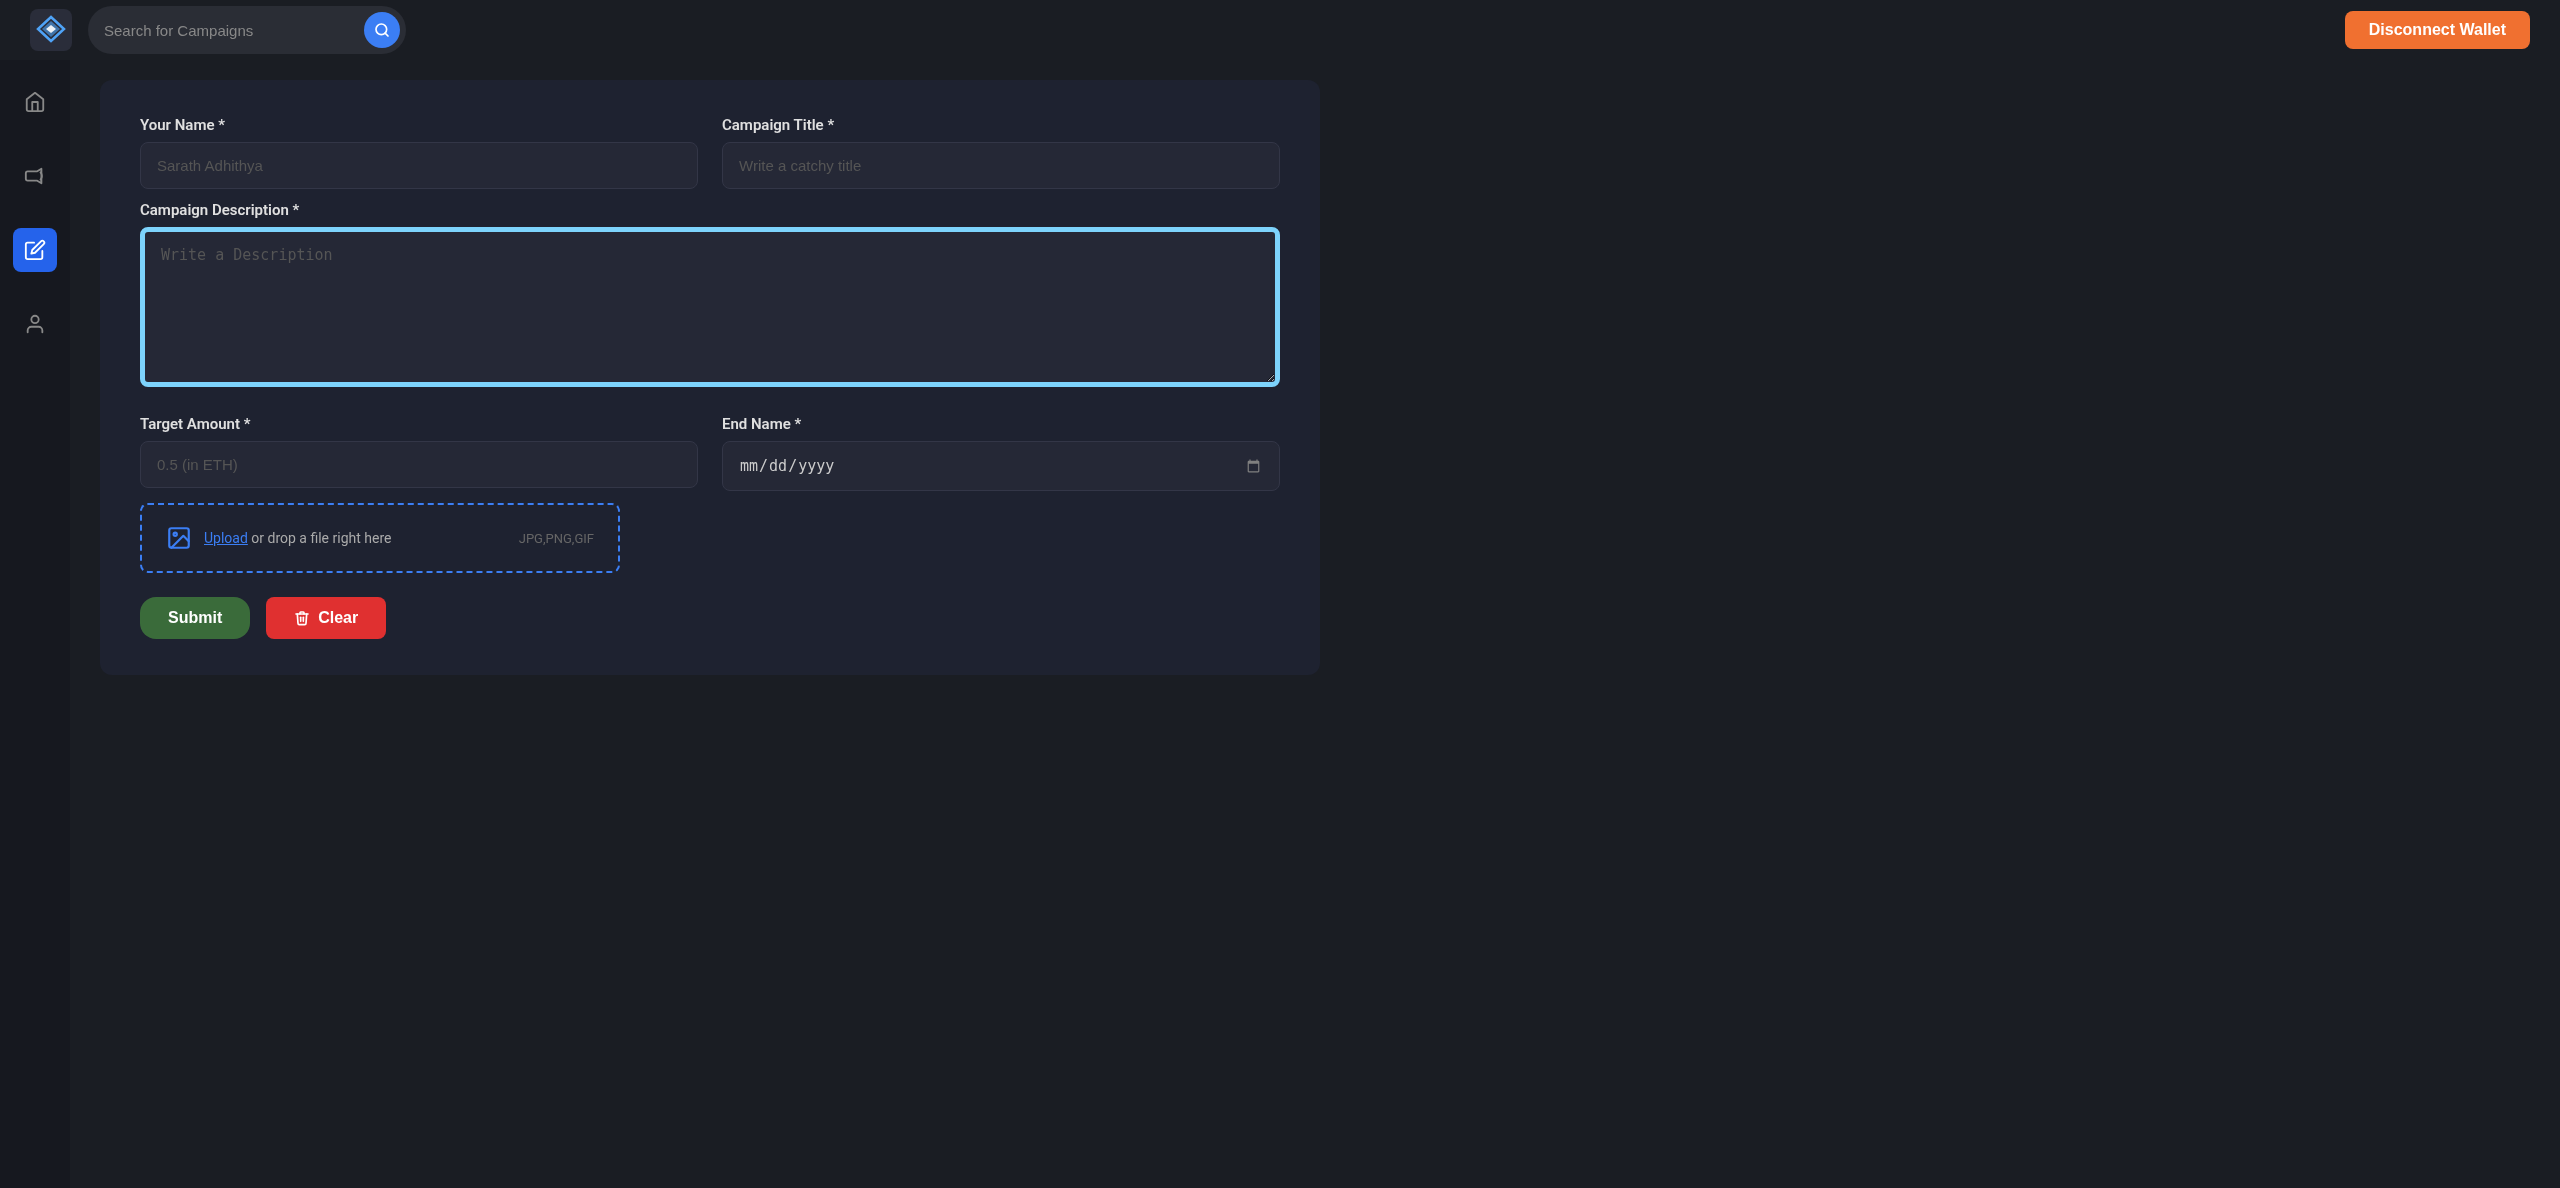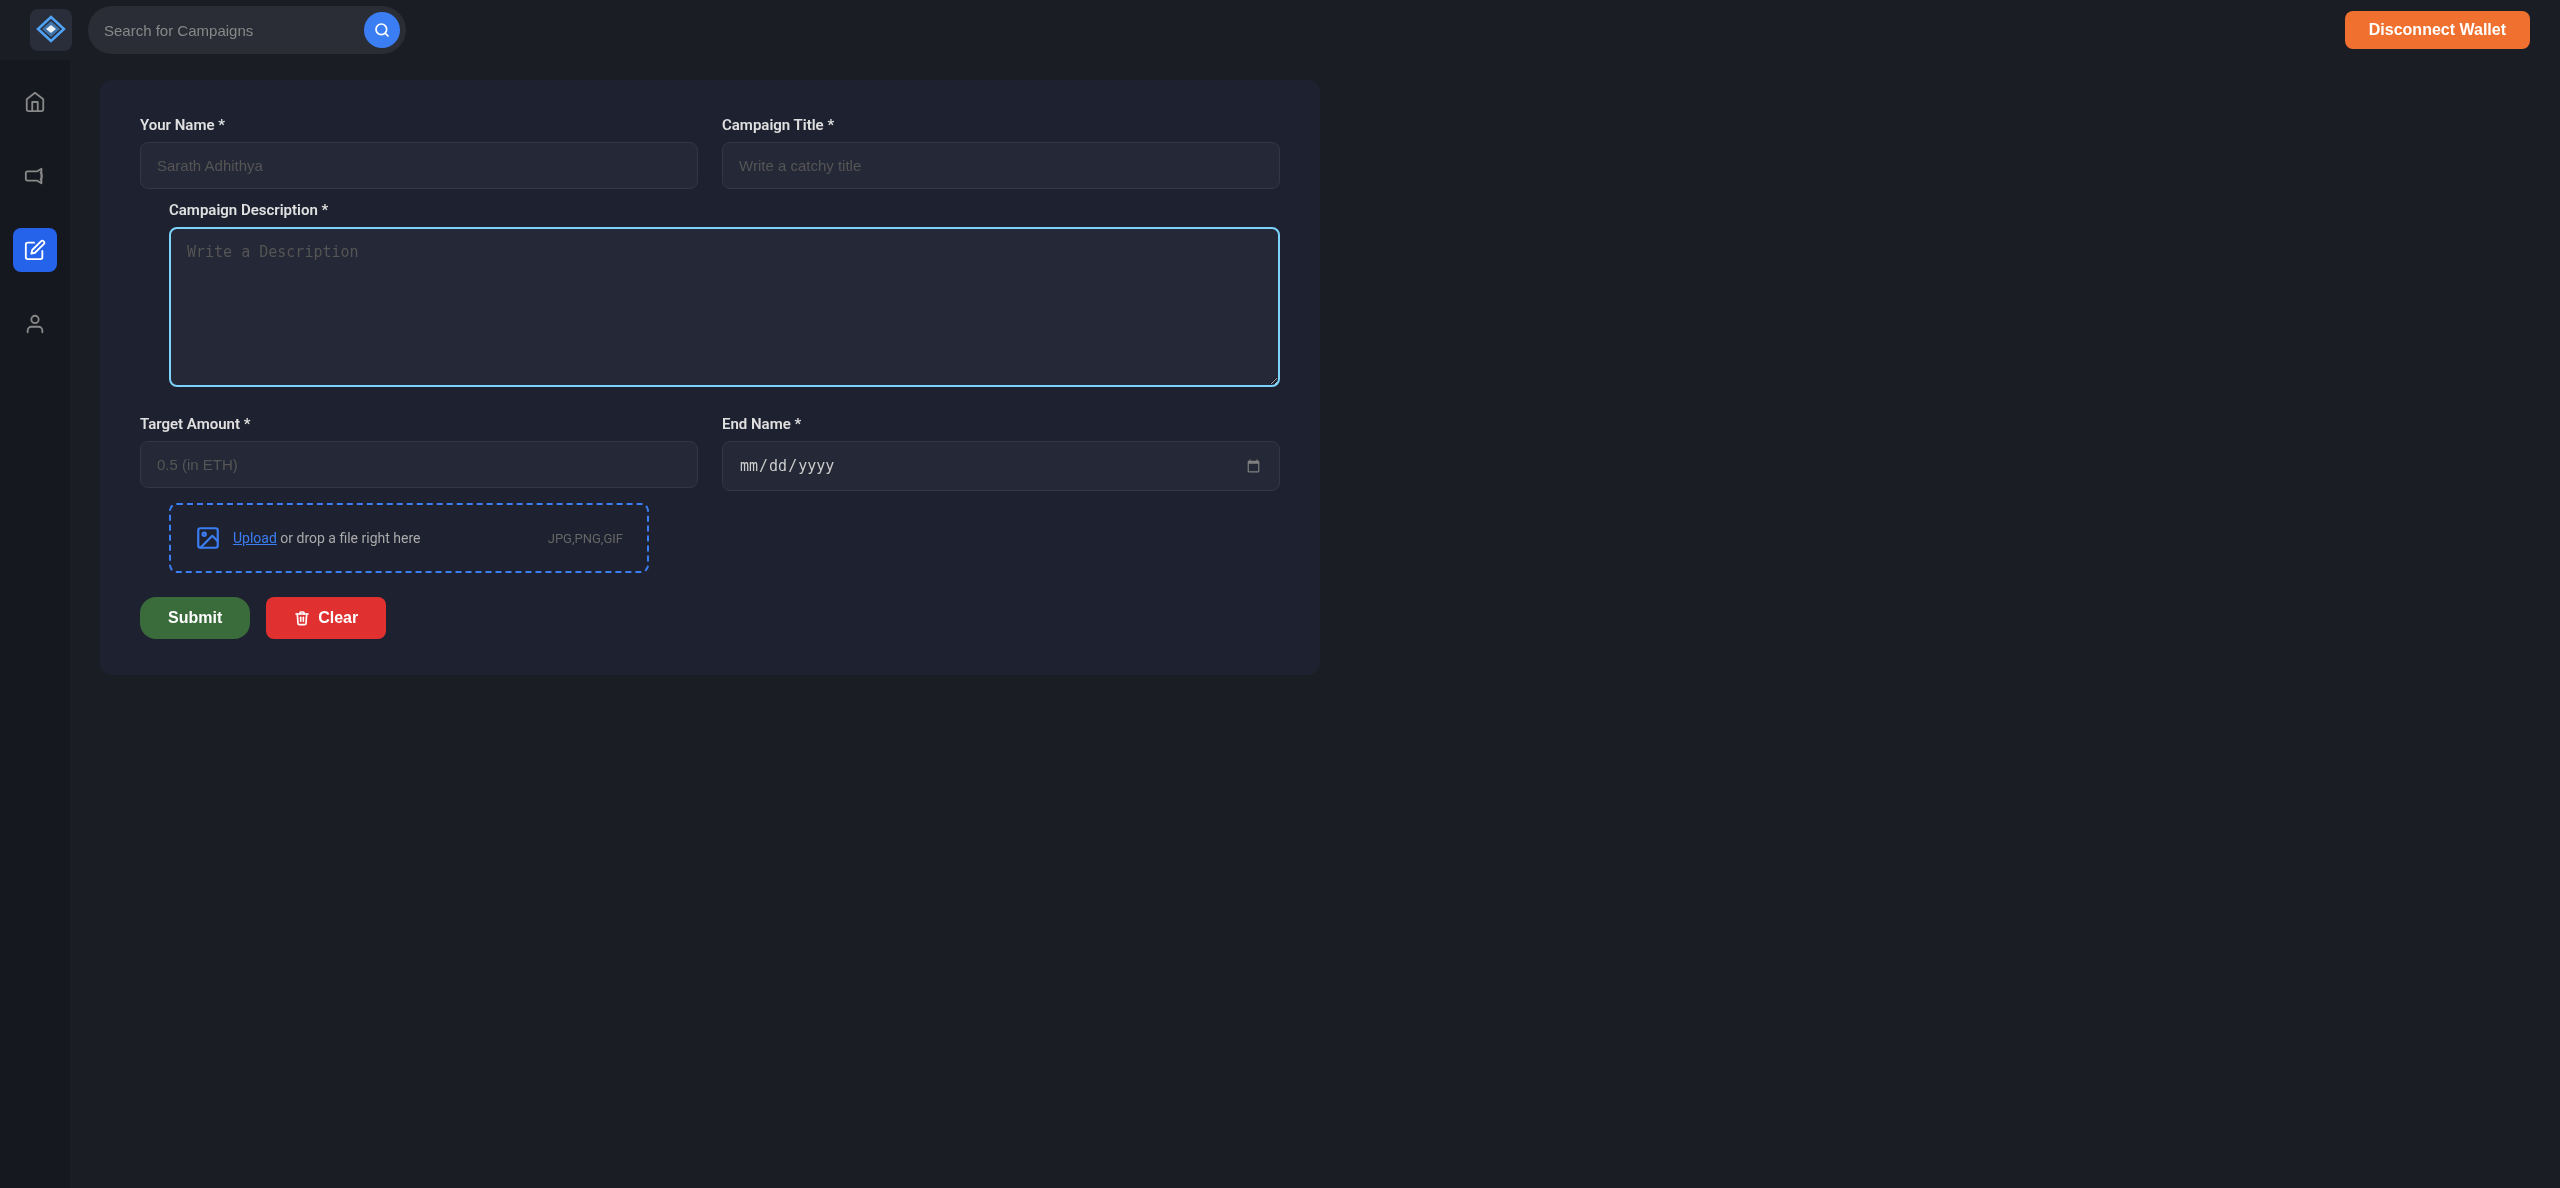--- a/index.html
+++ b/index.html
@@ -145,35 +145,34 @@
       padding: 14px 16px;
       color: #ccc;
       font-size: 15px;
       outline: none;
       width: 100%;
     }
     .form-input::placeholder { color: #555; }
 
     .form-textarea {
       background: #252836;
-      border: 2px solid #7dd3fc;
+      border: 5px solid #7dd3fc;
       border-radius: 8px;
       padding: 14px 16px;
       color: #ccc;
       font-size: 15px;
       outline: none;
       width: 100%;
       resize: vertical;
       min-height: 160px;
     }
     .form-textarea::placeholder { color: #555; }
 
     .form-section {
       margin-bottom: 24px;
-      margin-left: 29px;
     }
     .form-section label {
       display: block;
       font-size: 15px;
       font-weight: 600;
       color: #e0e0e0;
       margin-bottom: 8px;
     }
 
     

